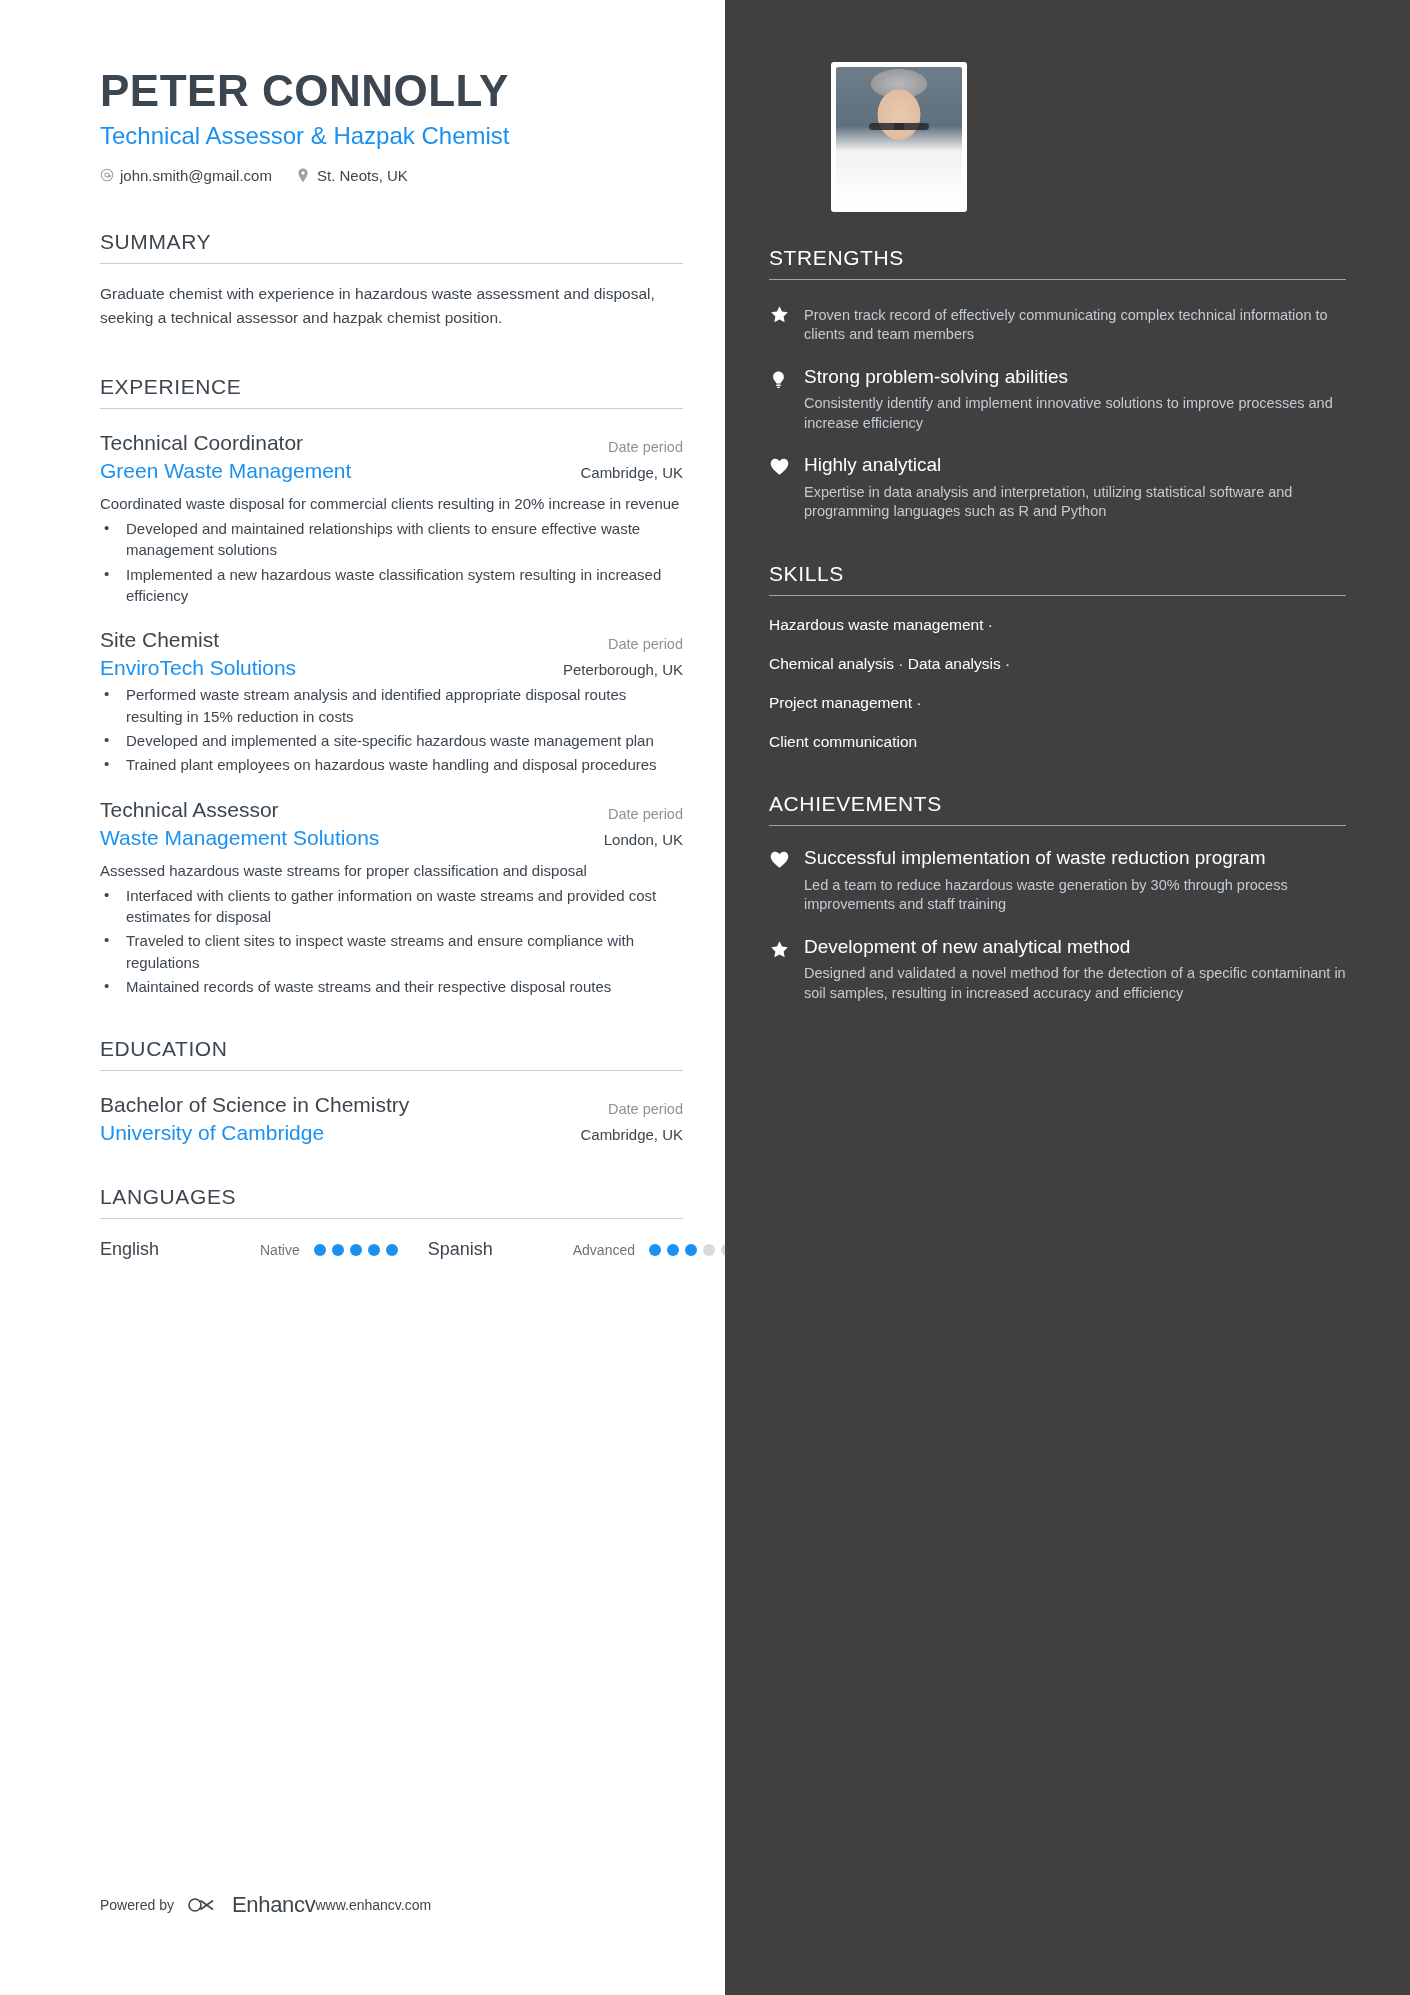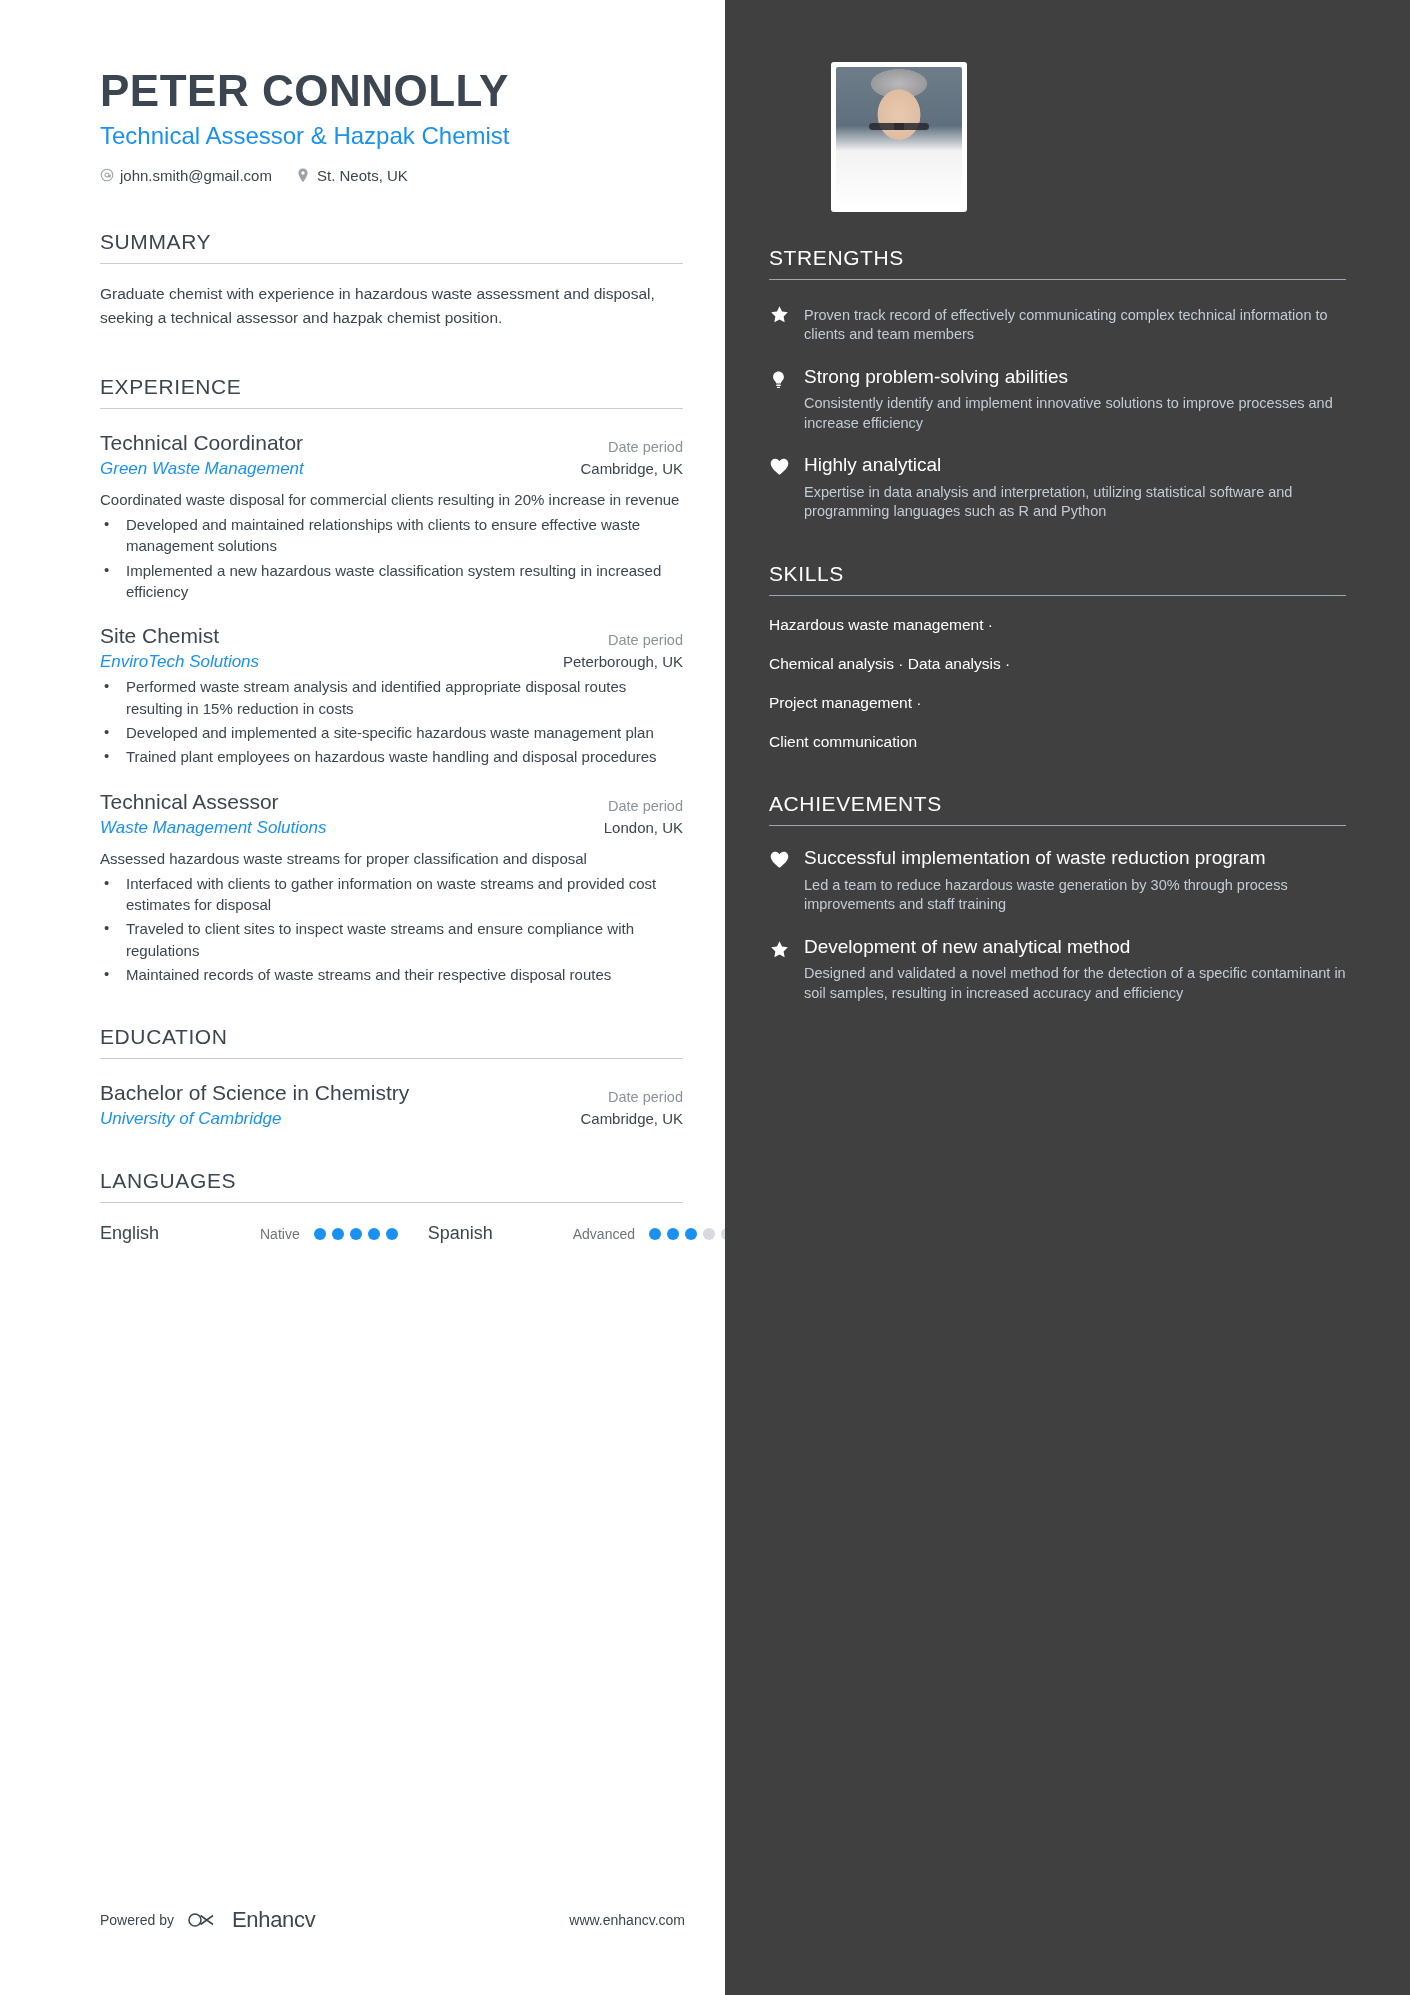--- a/index.html
+++ b/index.html
@@ -43,43 +43,43 @@
   .summary-text {
     margin-top:18px; font-size:15.5px; line-height:1.5; color:#3c4650;
     max-width:600px;
   }
 
   .entry { margin-top:22px; }
   .entry-head { display:flex; justify-content:space-between; align-items:flex-end;gap:43px; }
   .entry-title { font-size:21px; color:#3c4650; font-weight:400; }
   .entry-meta { font-size:14.5px; color:#8b9299; }
   .entry-sub-row { display:flex; justify-content:space-between; align-items:baseline; margin-top:4px; }
-  .entry-org { font-size:17px; color:#1a91f0;font-style:italic; }
+  .entry-org { font-size:21px; color:#1a91f0; }
   .entry-loc { font-size:15px; color:#3c4650; }
   .entry-desc { margin-top:10px; font-size:15px; line-height:1.42; color:#3c4650; }
   ul.bullets { list-style:none; margin-top:4px; }
   ul.bullets li {
     position:relative; padding-left:26px; font-size:15px;
     line-height:1.42; color:#3c4650; margin-top:3px;
   }
   ul.bullets li:before {
     content:"•"; position:absolute; left:4px; top:-1px; color:#3c4650; font-size:15px;
   }
 
   .lang-row { display:flex; align-items:center; margin-top:20px; }
   .lang-block { display:flex; align-items:center; }
   .lang-name { font-size:18px; color:#3c4650; width:160px; }
   .lang-level { font-size:14px; color:#6d747b; margin-right:14px; }
   .dots { display:flex; gap:6px; align-items:center; }
   .dot { width:12px; height:12px; border-radius:50%; background:#d7dbdf; }
   .dot.on { background:#1a91f0; }
 
   .footer {
-    position:absolute; left:100px; bottom:62px;
-    width:585px; display:flex; align-items:center; justify-content:space-between;
+    position:absolute; left:100px; bottom:77px;
+    width:585px; display:flex; align-items:center; justify-content:flex-start;
   }
   .pb { display:flex; align-items:center; gap:12px; }
   .pb-label { font-size:14px; color:#3c4650; }
   .pb-brand { font-size:22px; color:#3c4650; letter-spacing:-0.3px; }
   .pb-logo { width:34px; height:18px; }
   .site { font-size:14px; color:#3c4650; }
 
   
   .side {
     width:685px; height:100%;

